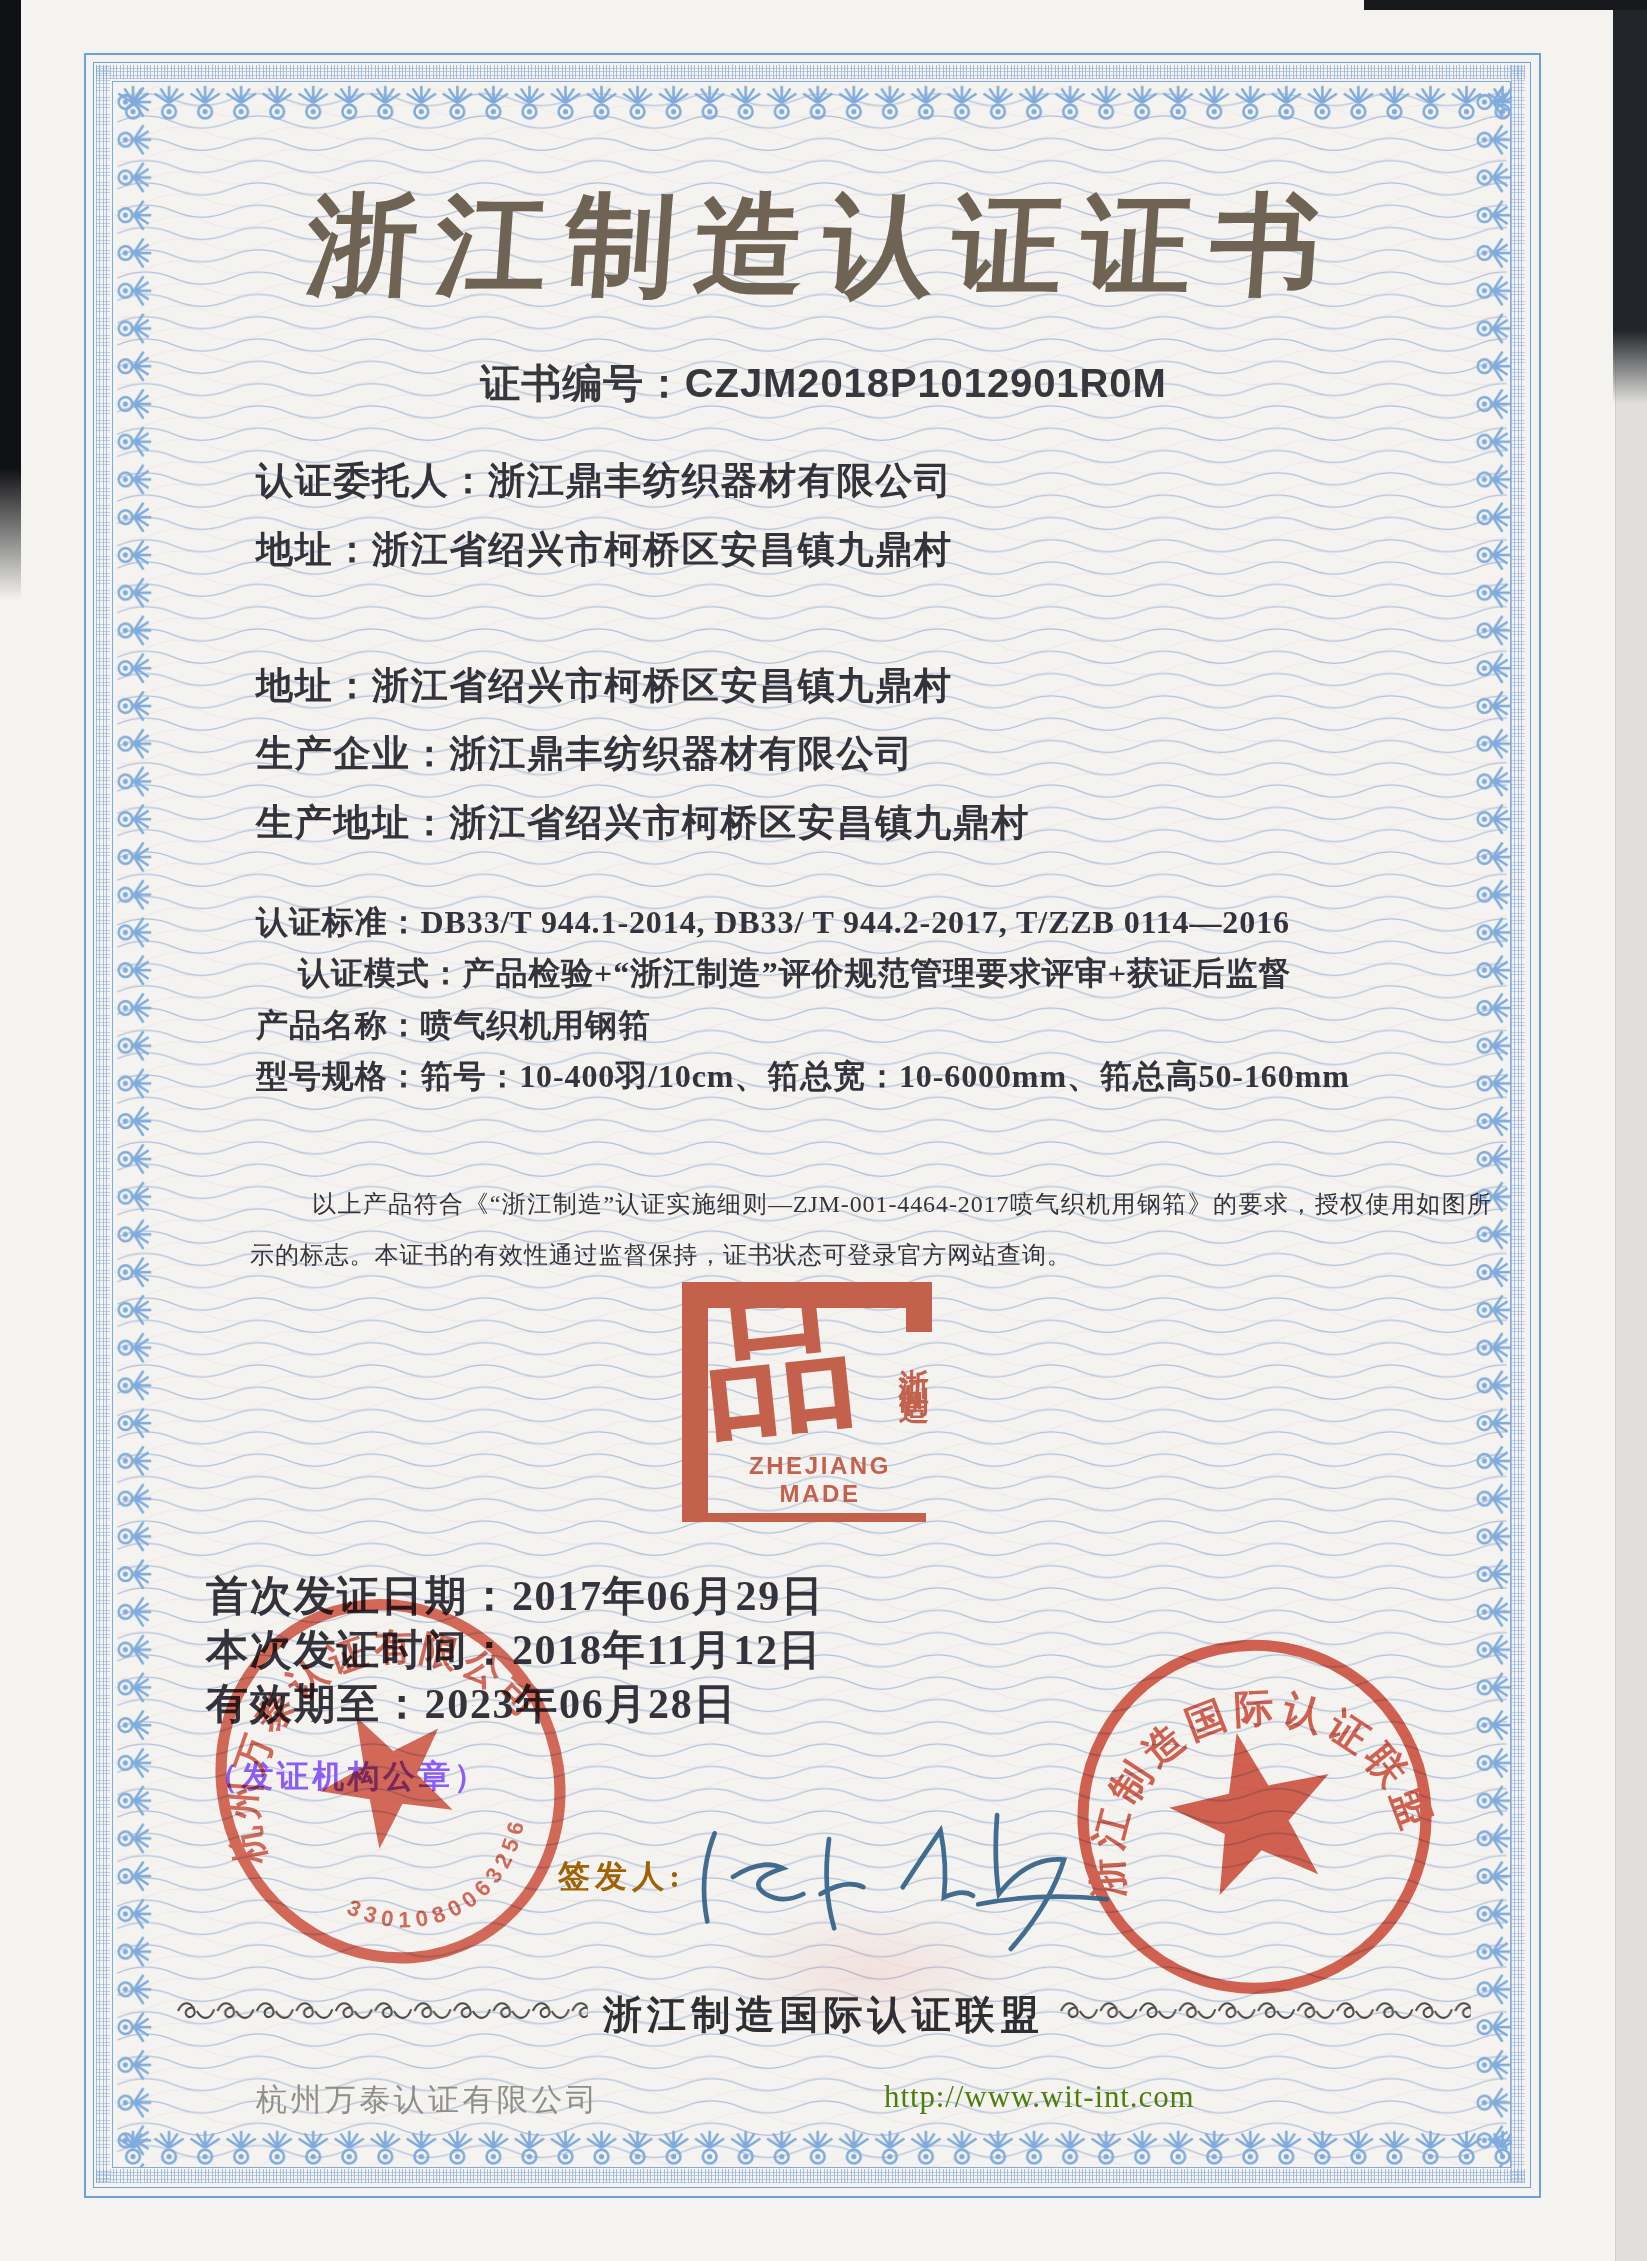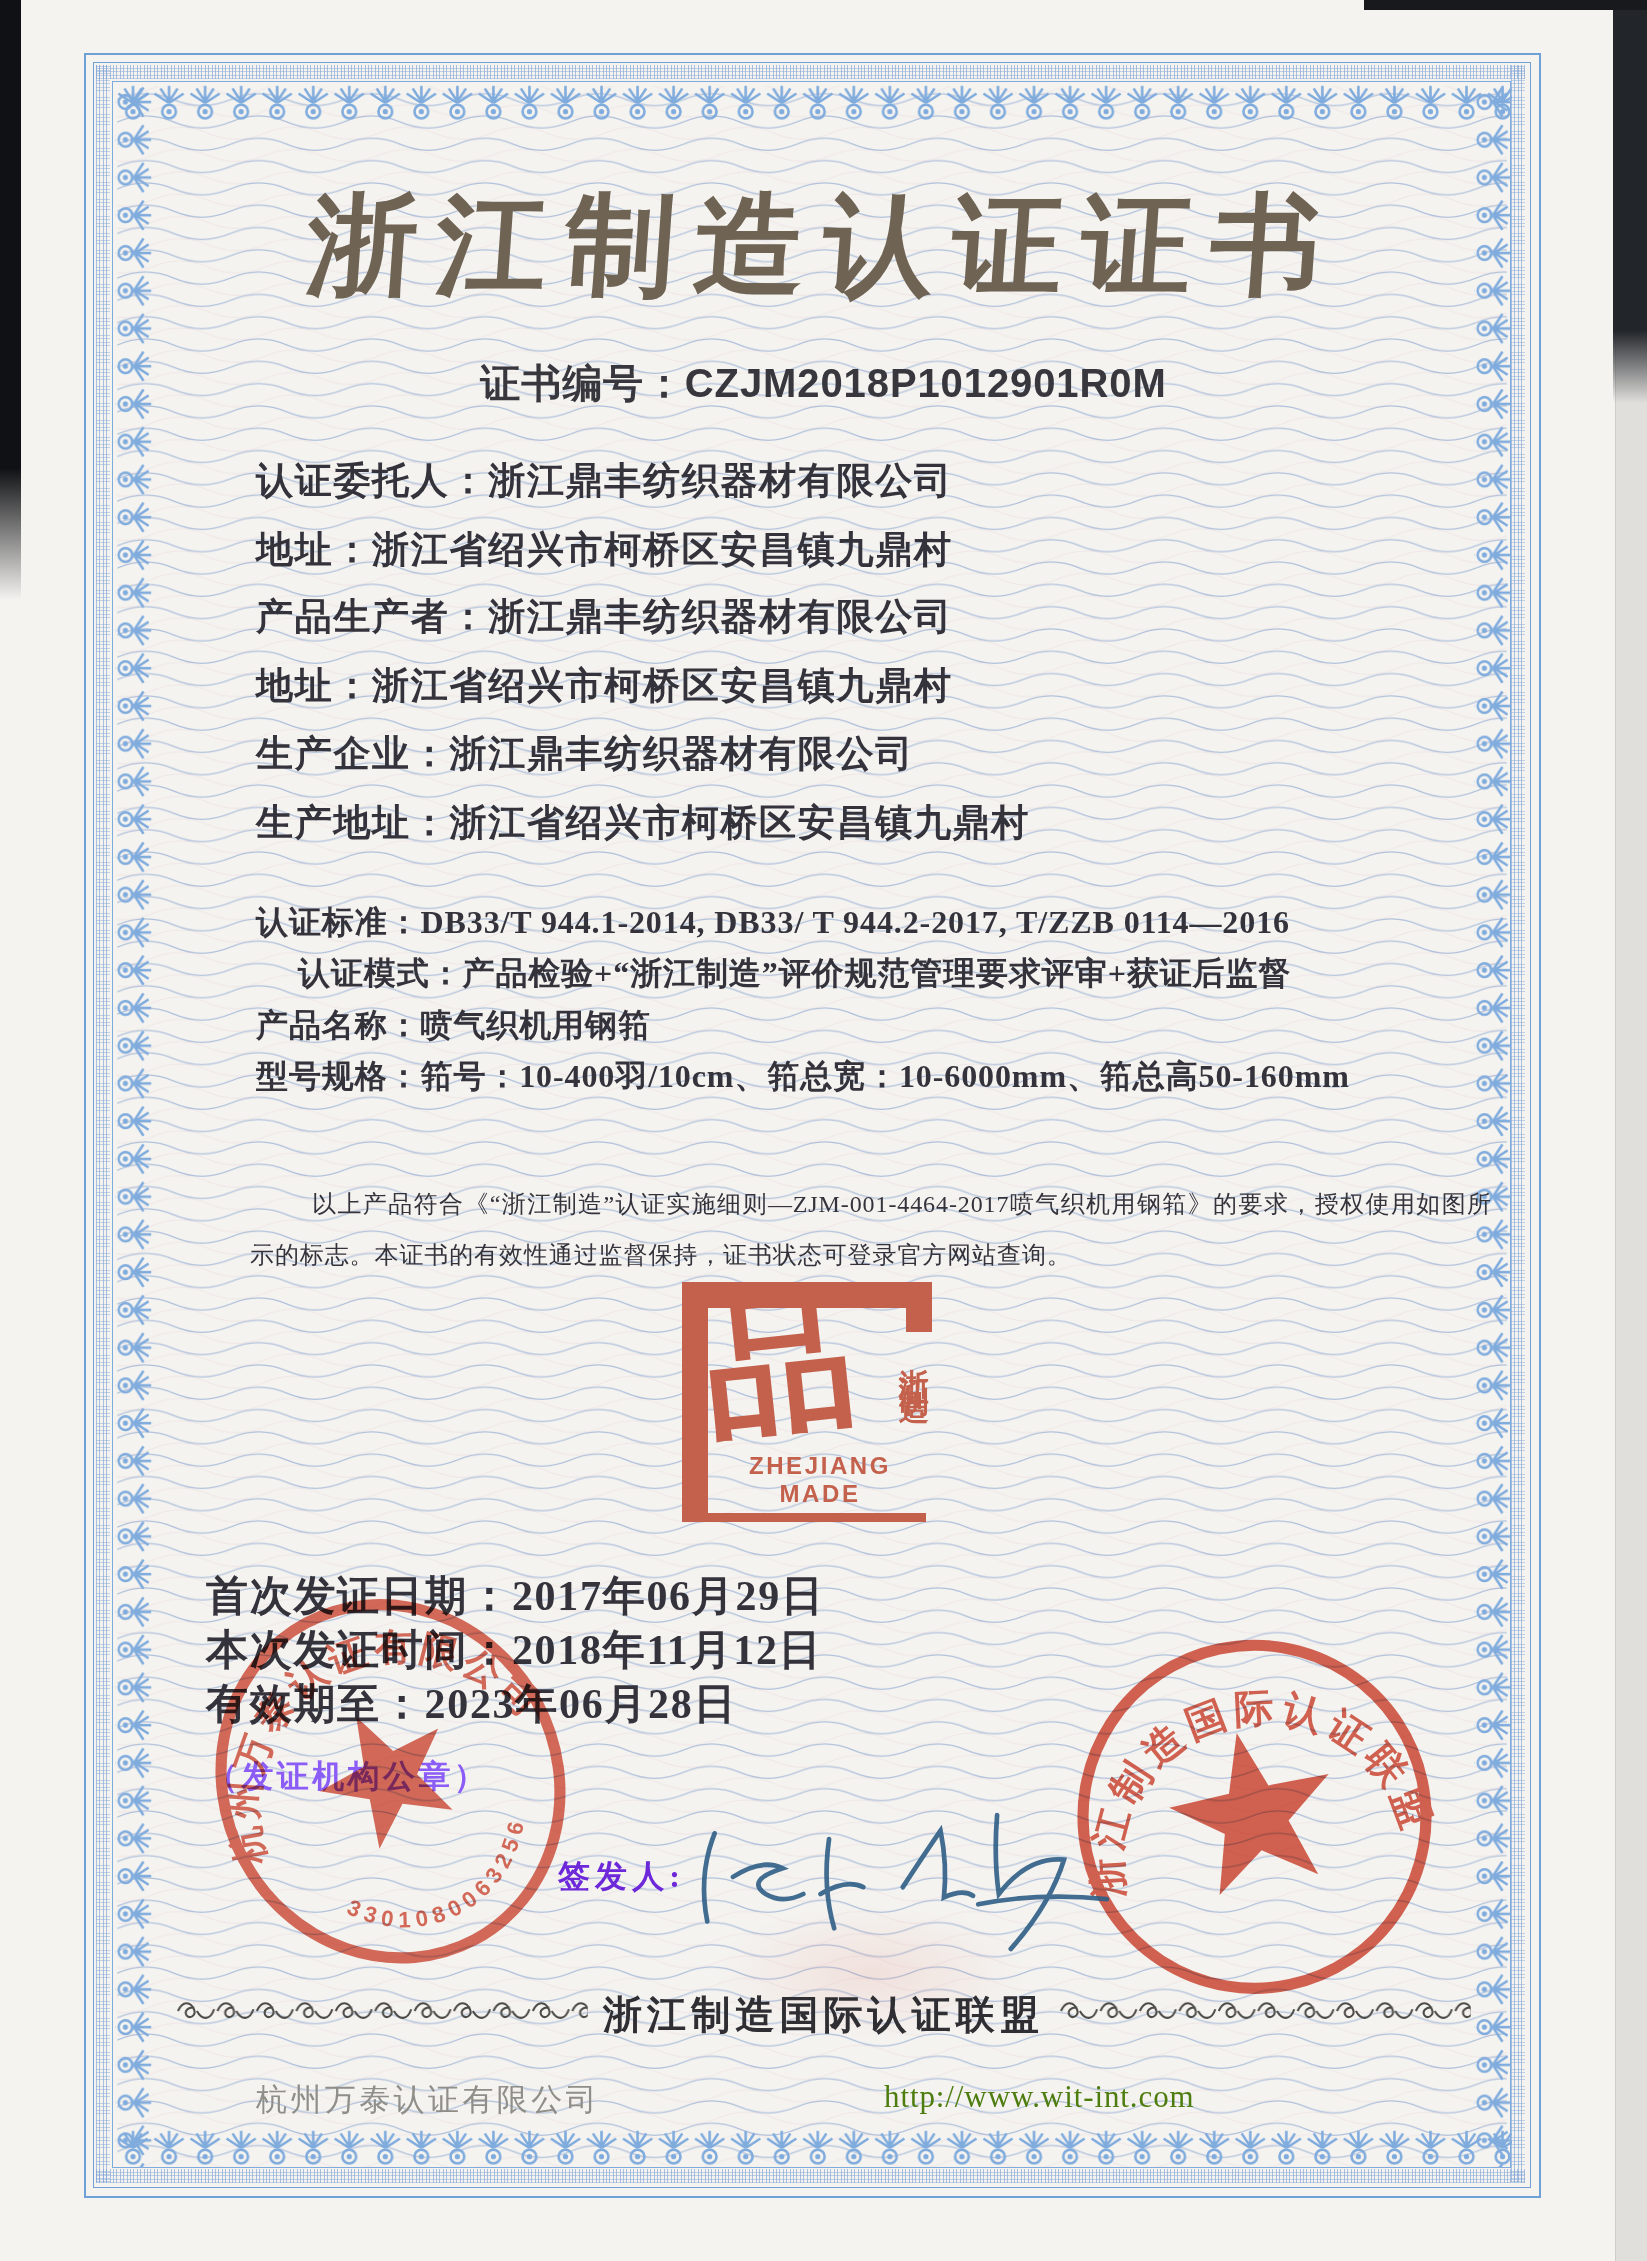--- a/index.html
+++ b/index.html
@@ -21,21 +21,21 @@
   .title{left:0;top:172px;width:1647px;text-align:center;font-size:110px;font-weight:800;
          letter-spacing:19px;color:#6f6354;transform:skewX(-4deg);}
   .certno{left:0;top:356px;width:1647px;text-align:center;font-size:40px;font-weight:bold;
           font-family:"Liberation Sans","DejaVu Sans",sans-serif;color:#38373d;letter-spacing:0.9px;}
   .iline{left:256px;font-size:37px;font-weight:bold;letter-spacing:1.7px;white-space:nowrap;}
   .sline{left:256px;font-size:32px;font-weight:bold;letter-spacing:0.9px;white-space:nowrap;}
   .stmt{left:250px;top:1179px;width:1242px;font-size:24px;font-weight:400;line-height:51px;
         text-align:justify;text-indent:62px;letter-spacing:0.9px;}
   .dline{left:206px;font-size:42px;font-weight:bold;letter-spacing:1.7px;white-space:nowrap;z-index:5;}
   .sealnote{left:206px;top:1755px;font-size:32px;font-weight:600;letter-spacing:3.4px;color:#8b5cf6;z-index:5;}
-  .signlabel{left:558px;top:1855px;font-size:32px;font-weight:600;letter-spacing:5.1px;color:#6d28d9;z-index:5;}
+  .signlabel{left:558px;top:1855px;font-size:32px;font-weight:600;letter-spacing:5.1px;color:#a16207;z-index:5;}
   
   .logo{left:682px;top:1282px;width:250px;height:240px;z-index:4;}
   .logo .bar{position:absolute;background:#c4614c;}
   .logo .mark{position:absolute;left:22px;top:6.9px;font-size:150px;font-weight:bold;color:#c4614c;
               transform:rotate(-6deg);line-height:1;}
   .logo .side{position:absolute;right:-1.7px;top:62px;writing-mode:vertical-rl;font-size:30px;
               font-weight:bold;letter-spacing:8.6px;color:#c4614c;}
   .logo .cap{position:absolute;left:26px;right:0;bottom:13.7px;text-align:center;font-size:24px;
              font-weight:bold;letter-spacing:2.6px;color:#c4614c;
              font-family:"Liberation Sans","DejaVu Sans",sans-serif;}
@@ -117,23 +117,20 @@
   <div class="abs certno" style="z-index:4;">
     <span>证书编号：</span><span>CZJM2018P1012901R0M</span>
   </div>
 
   <div class="abs iline" style="top:456px;z-index:4;">
     <span>认证委托人：</span><span>浙江鼎丰纺织器材有限公司</span>
   </div>
   <div class="abs iline" style="top:525px;z-index:4;">
     <span>地址：</span><span>浙江省绍兴市柯桥区安昌镇九鼎村</span>
   </div>
-  <div class="abs iline" style="top:592px;z-index:4;">
-    <span>产品生产者：</span><span>浙江鼎丰纺织器材有限公司</span>
-  </div>
   <div class="abs iline" style="top:661px;z-index:4;">
     <span>地址：</span><span>浙江省绍兴市柯桥区安昌镇九鼎村</span>
   </div>
   <div class="abs iline" style="top:729px;z-index:4;">
     <span>生产企业：</span><span>浙江鼎丰纺织器材有限公司</span>
   </div>
   <div class="abs iline" style="top:798px;z-index:4;">
     <span>生产地址：</span><span>浙江省绍兴市柯桥区安昌镇九鼎村</span>
   </div>
 

